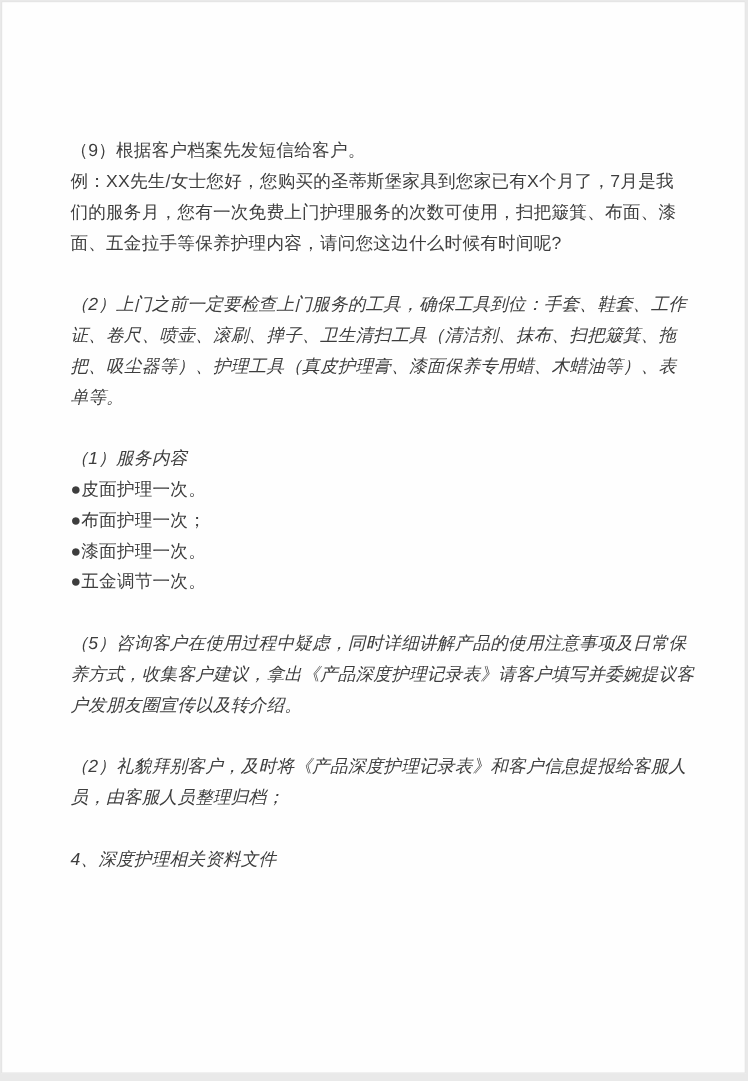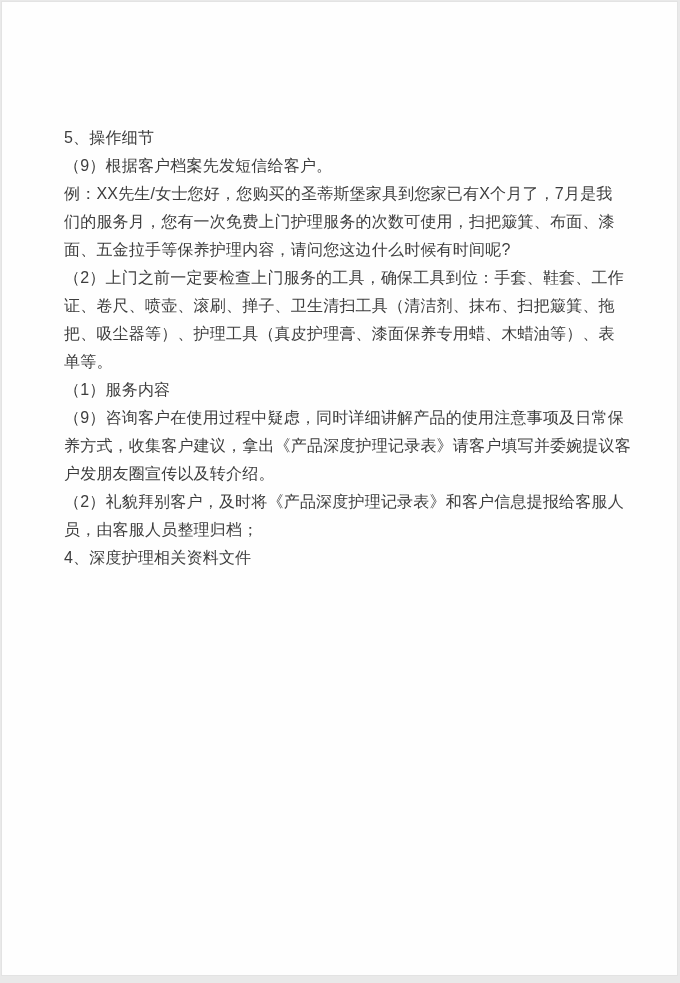--- a/index.html
+++ b/index.html
@@ -29,46 +29,53 @@
     color: #3d3d3d;
     font-size: 16px;
     line-height: 28px;
     letter-spacing: 0.2px;
   }
   .line, .para {
     white-space: pre-line;
     margin: 0;
   }
   .gap {
+    margin-top: 28px;
+    font-style: italic;
   }
 </style>
 </head>
 <body>
 
 <div class="paper">
   <div class="content">
 
-    <div class="line">5、操作细节</div>
 
     <div class="line">（9）根据客户档案先发短信给客户。</div>
 
     <div class="para">例：XX先生/女士您好，您购买的圣蒂斯堡家具到您家已有X个月了，7月是我
 们的服务月，您有一次免费上门护理服务的次数可使用，扫把簸箕、布面、漆
 面、五金拉手等保养护理内容，请问您这边什么时候有时间呢?</div>
 
     <div class="para gap">（2）上门之前一定要检查上门服务的工具，确保工具到位：手套、鞋套、工作
 证、卷尺、喷壶、滚刷、掸子、卫生清扫工具（清洁剂、抹布、扫把簸箕、拖
 把、吸尘器等）、护理工具（真皮护理膏、漆面保养专用蜡、木蜡油等）、表
 单等。</div>
 
 
     <div class="line gap">（1）服务内容</div>
 
+    <div>
+      <div class="line">●皮面护理一次。</div>
+      <div class="line">●布面护理一次；</div>
+      <div class="line">●漆面护理一次。</div>
+      <div class="line">●五金调节一次。</div>
+    </div>
 
-    <div class="para gap">（9）咨询客户在使用过程中疑虑，同时详细讲解产品的使用注意事项及日常保
+    <div class="para gap">（5）咨询客户在使用过程中疑虑，同时详细讲解产品的使用注意事项及日常保
 养方式，收集客户建议，拿出《产品深度护理记录表》请客户填写并委婉提议客
 户发朋友圈宣传以及转介绍。</div>
 
     <div class="para gap">（2）礼貌拜别客户，及时将《产品深度护理记录表》和客户信息提报给客服人
 员，由客服人员整理归档；</div>
 
     <div class="line gap">4、深度护理相关资料文件</div>
 
   </div>
 </div>

